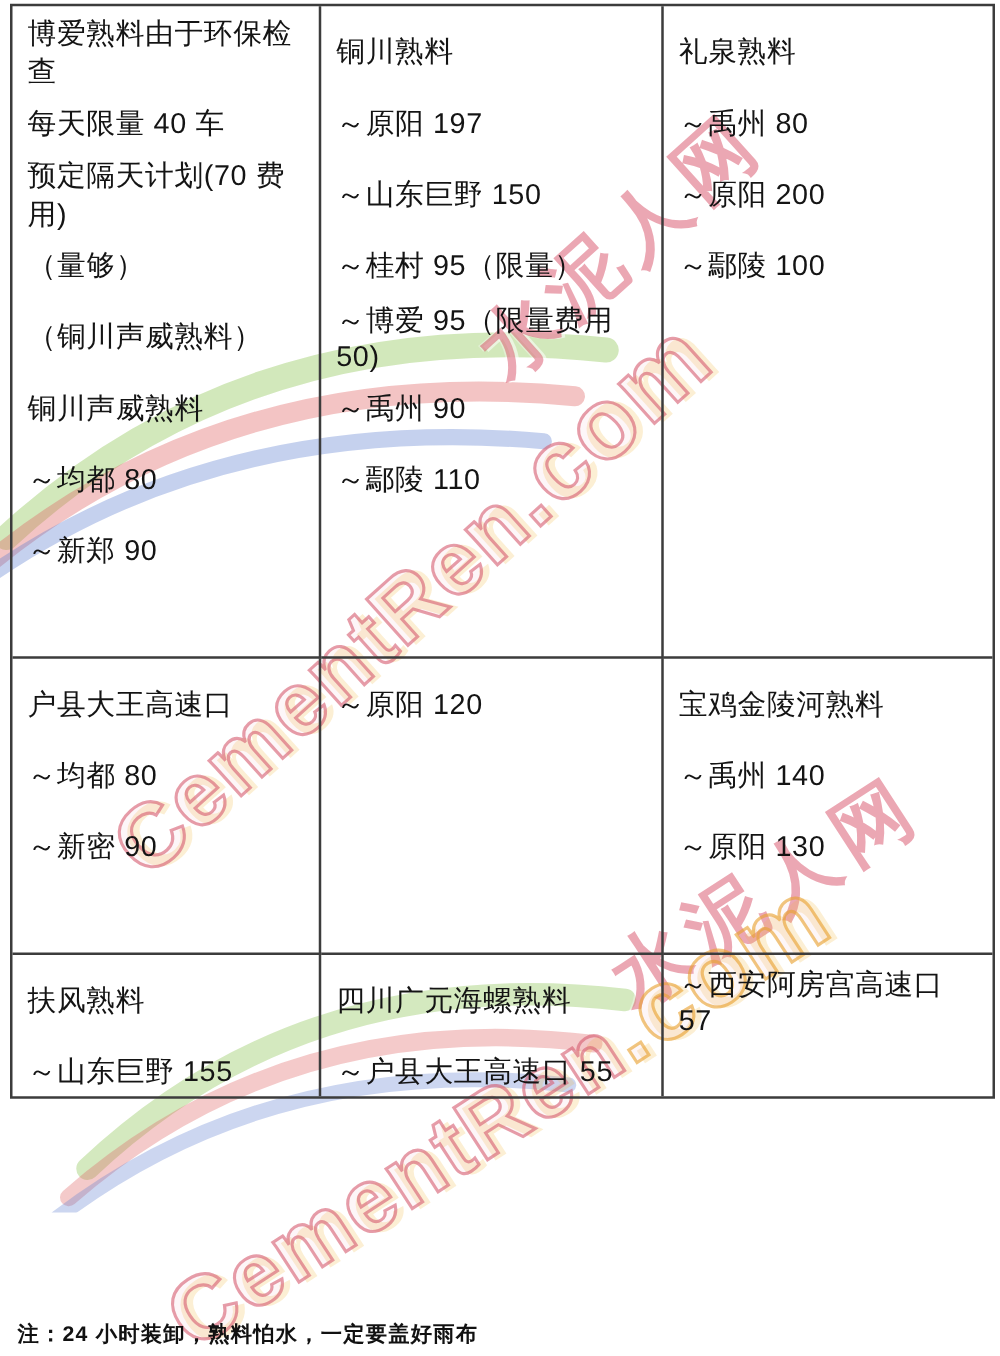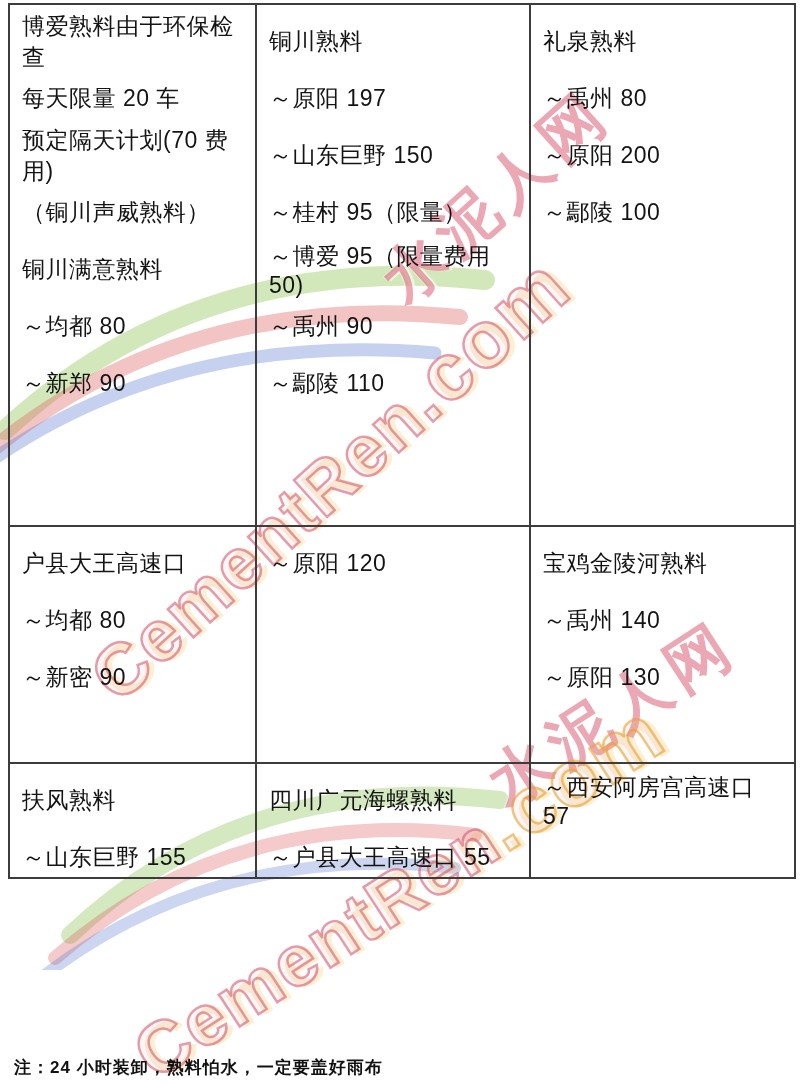--- a/index.html
+++ b/index.html
@@ -62,24 +62,25 @@
   </svg>
   <div class="wm-el wm-cn" style="left:495px;top:748px;transform:rotate(-33deg);">水泥人网</div>
   <div class="wm-el wm-en wm2-en" style="left:140px;top:1012px;transform:rotate(-33deg);">
     <span>CementRen</span><span class="suffix">.com</span>
   </div>
 
   <div class="price-table">
 
     <div class="cell">
       <div class="line">博爱熟料由于环保检查</div>
-      <div class="line">每天限量 20 车</div>
+      <div class="line">每天限量 40 车</div>
       <div class="line">预定隔天计划(70 费用)</div>
+      <div class="line">（量够）</div>
       <div class="line">（铜川声威熟料）</div>
-      <div class="line">铜川满意熟料</div>
+      <div class="line">铜川声威熟料</div>
       <div class="line">～均都 80</div>
       <div class="line">～新郑 90</div>
     </div>
 
     <div class="cell">
       <div class="line">铜川熟料</div>
       <div class="line">～原阳 197</div>
       <div class="line">～山东巨野 150</div>
       <div class="line">～桂村 95（限量）</div>
       <div class="line">～博爱 95（限量费用 50)</div>

